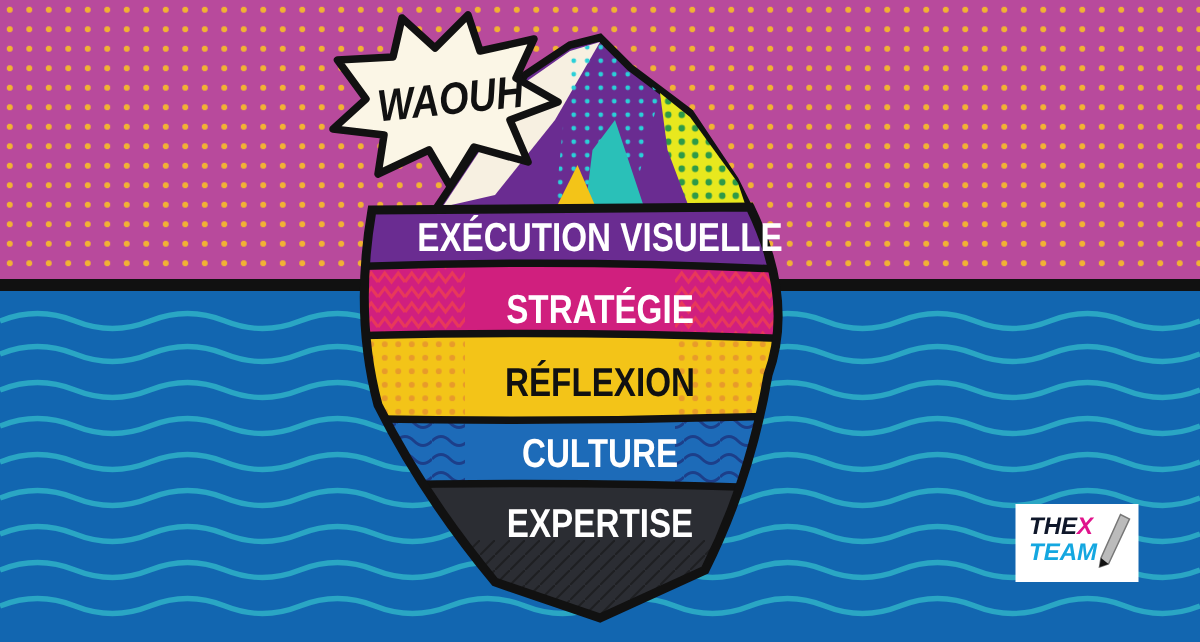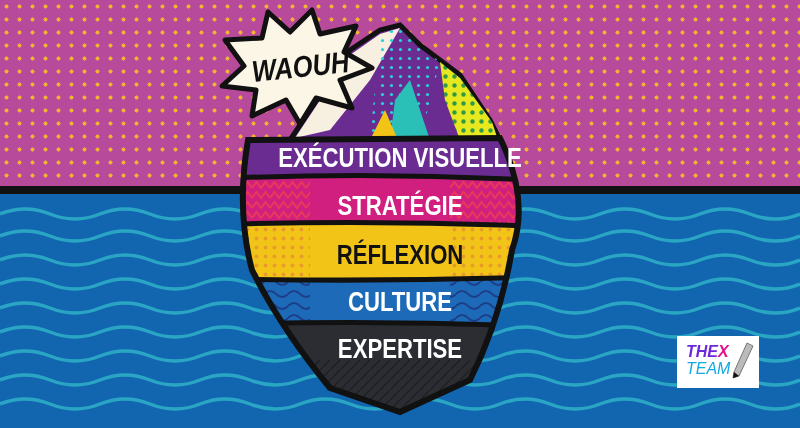--- a/index.html
+++ b/index.html
@@ -5,21 +5,21 @@
   html,body{margin:0;padding:0;}
   body{width:800px;height:428px;overflow:hidden;position:relative;font-family:"Liberation Sans",sans-serif;}
   .sky{position:absolute;left:0;top:0;width:800px;height:196px;background-color:#b84a9c;
     background-image:radial-gradient(circle,#f2b233 1.8px,transparent 2.3px);background-size:13px 13px;}
   .sea{position:absolute;left:0;top:190px;width:800px;height:238px;background:#1266b0;}
   .scene{position:absolute;left:0;top:0;}
   .band-label{position:absolute;left:0;width:800px;text-align:center;font-weight:bold;
     font-family:"Liberation Sans",sans-serif;font-size:27px;letter-spacing:0px;transform:scaleX(0.82);transform-origin:400px 0;}
   .logo{position:absolute;left:677px;top:336px;width:82px;height:52px;background:#fff;}
   .logo-line1{position:absolute;left:9px;top:8px;font-weight:bold;font-size:16px;line-height:16px;font-style:italic;}
-  .logo-line2{position:absolute;left:9px;top:25px;font-weight:normal;font-size:16px;line-height:16px;font-style:italic;color:#14a7e0;}
+  .logo-line2{position:absolute;left:9px;top:25px;font-weight:bold;font-size:16px;line-height:16px;font-style:italic;color:#14a7e0;}
   .waouh{position:absolute;left:243px;top:50px;font-weight:bold;font-style:italic;font-size:30px;color:#111;transform:rotate(-6deg) scaleX(0.85);}
 </style>
 </head>
 <body>
 
 <div class="sky"></div>
 <div class="sea"></div>
 
 <svg class="scene" width="800" height="428">
   <defs>
@@ -97,20 +97,20 @@
 <div class="waouh">WAOUH</div>
 
 <div class="band-label" style="top:143px;color:#fff;">EXÉCUTION VISUELLE</div>
 <div class="band-label" style="top:191px;color:#fff;">STRATÉGIE</div>
 <div class="band-label" style="top:240px;color:#111;">RÉFLEXION</div>
 <div class="band-label" style="top:287px;color:#fff;">CULTURE</div>
 <div class="band-label" style="top:334px;color:#fff;">EXPERTISE</div>
 
 <div class="logo">
   <div class="logo-line1">
-    <span style="color:#6d28d9">THE</span><span style="color:#e0148c">X</span>
+    <span style="color:#0f172a">THE</span><span style="color:#e0148c">X</span>
   </div>
   <div class="logo-line2">TEAM</div>
   <svg style="position:absolute;left:54px;top:6px" width="24" height="40">
     <path d="M2 36 L8 34 L22 4 L16 1 L3 30 Z" fill="#bbb" stroke="#777" stroke-width="1"></path>
     <path d="M2 36 L3 30 L8 34 Z" fill="#111"></path>
   </svg>
 </div>
 
 </body></html>

